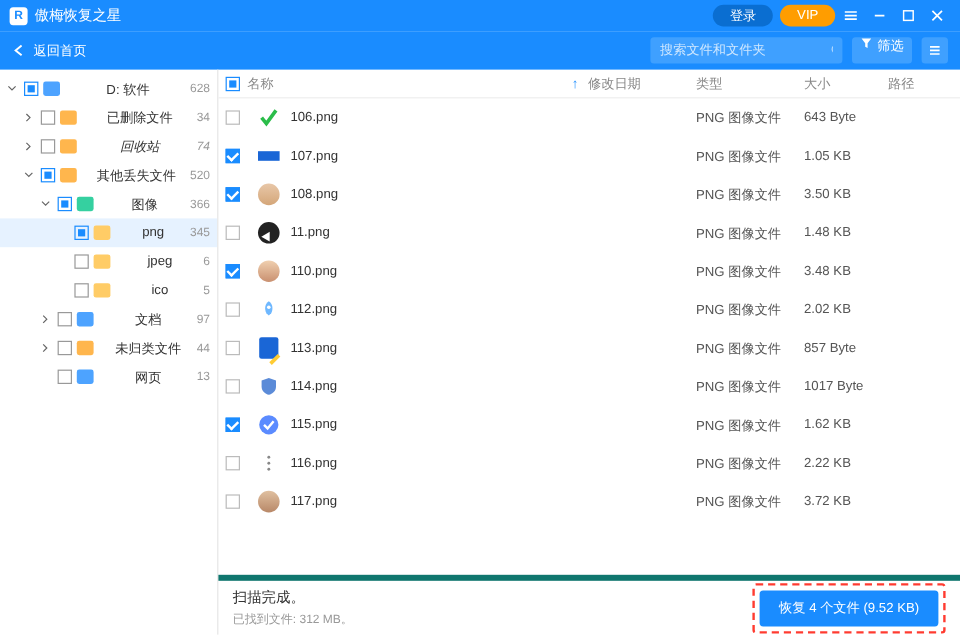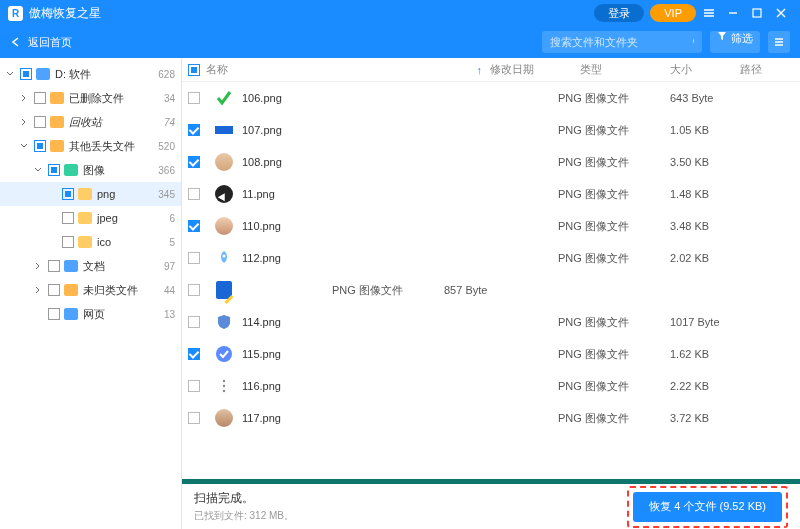--- a/index.html
+++ b/index.html
@@ -28,40 +28,40 @@
   .main { flex: 1; display: flex; min-height: 0; }
   
   .sidebar { width: 182px; border-right: 1px solid #e5e5e5; overflow: auto; padding-top: 4px; }
   .tree-row { height: 24px; display: flex; align-items: center; padding-right: 6px; cursor: pointer; }
   .tree-row.sel { background: #e6f2ff; }
   .tree-row .chev { width: 12px; display: flex; align-items: center; justify-content: center; }
   .tree-row .cb { width: 12px; height: 12px; border: 1px solid #999; margin: 0 4px; display: flex; align-items: center; justify-content: center; }
   .tree-row .cb.ind { border-color:#1a8cff; }
   .tree-row .cb.ind::after { content: ""; width: 6px; height: 6px; background: #1a8cff; }
   .tree-row .ico { width: 14px; height: 12px; border-radius: 2px; margin-right: 5px; flex: 0 0 auto; }
-  .tree-row .label { flex: 1; font-size: 11px; white-space: nowrap; overflow: hidden; }
+  .tree-row .label { flex: 1; font-size: 11px; white-space: nowrap; overflow: hidden; text-align: center; }
   .tree-row .count { font-size: 10px; color: #999; }
   
   .content { flex: 1; display: flex; flex-direction: column; min-width: 0; }
   .list-head { height: 24px; display: flex; align-items: center; border-bottom: 1px solid #eee; color: #888; font-size: 11px; padding-left: 6px; }
   .col-cb { width: 18px; }
   .col-name { flex: 1; display:flex; align-items:center; }
   .col-name .sort { margin-left:auto; margin-right:8px; color:#1a8cff;}
   .col-date { width: 90px; }
   .col-type { width: 90px; }
   .col-size { width: 70px; }
   .col-path { width: 60px; }
   .list { flex: 1; overflow: auto; }
   .row { height: 32px; display: flex; align-items: center; padding-left: 6px; }
   .row .cb { width: 12px; height: 12px; border: 1px solid #bbb; display: flex; align-items: center; justify-content: center; }
   .row .cb.chk { background: #1a8cff; border-color: #1a8cff; }
   .row .cb.chk::after { content: ""; width: 4px; height: 7px; border: solid #fff; border-width: 0 2px 2px 0; transform: rotate(45deg); margin-top:-2px;}
   .row .thumb { width: 20px; height: 20px; margin: 0 8px; border-radius: 3px; display:flex; align-items:center; justify-content:center; flex:0 0 auto;}
   .row .fname { flex: 1; font-size: 11px; color:#333; }
-  .row .ftype { width: 112px; font-size: 11px; color:#555;}
+  .row .ftype { width: 90px; font-size: 11px; color:#555;}
   .row .fsize { width: 70px; font-size: 11px; color:#555;}
   .row .fdate { width: 90px; }
   .row .fpath { width: 60px; }
   
   .footer { height: 50px; border-top: 5px solid #0f766e; display: flex; align-items: center; padding: 0 12px; }
   .footer .status-title { font-size: 12px; color: #333; }
   .footer .status-sub { font-size: 10px; color: #999; margin-top: 2px; }
   .footer .spacer { flex: 1; }
   .recover-wrap { border: 2px dashed #ff3b30; padding: 4px; border-radius: 3px; }
   .recover-btn { background: #1a8cff; color: #fff; height: 30px; padding: 0 16px; border-radius: 3px; display: flex; align-items: center; font-size: 11px; cursor: pointer; }
@@ -339,20 +339,21 @@
         </div>
         <div class="row">
           <div class="col-cb">
             <div class="cb"></div>
           </div>
           <div class="thumb">
             <div style="width:16px;height:18px;background:#1a66d6;border-radius:2px;position:relative">
               <div style="position:absolute;right:-2px;bottom:-2px;width:10px;height:3px;background:#ffcc33;transform:rotate(-45deg)"></div>
             </div>
           </div>
+          <div class="fname">113.png</div>
           <div class="fdate"></div>
           <div class="ftype">PNG 图像文件</div>
           <div class="fsize">857 Byte</div>
           <div class="fpath"></div>
         </div>
         <div class="row">
           <div class="col-cb">
             <div class="cb"></div>
           </div>
           <div class="thumb">

